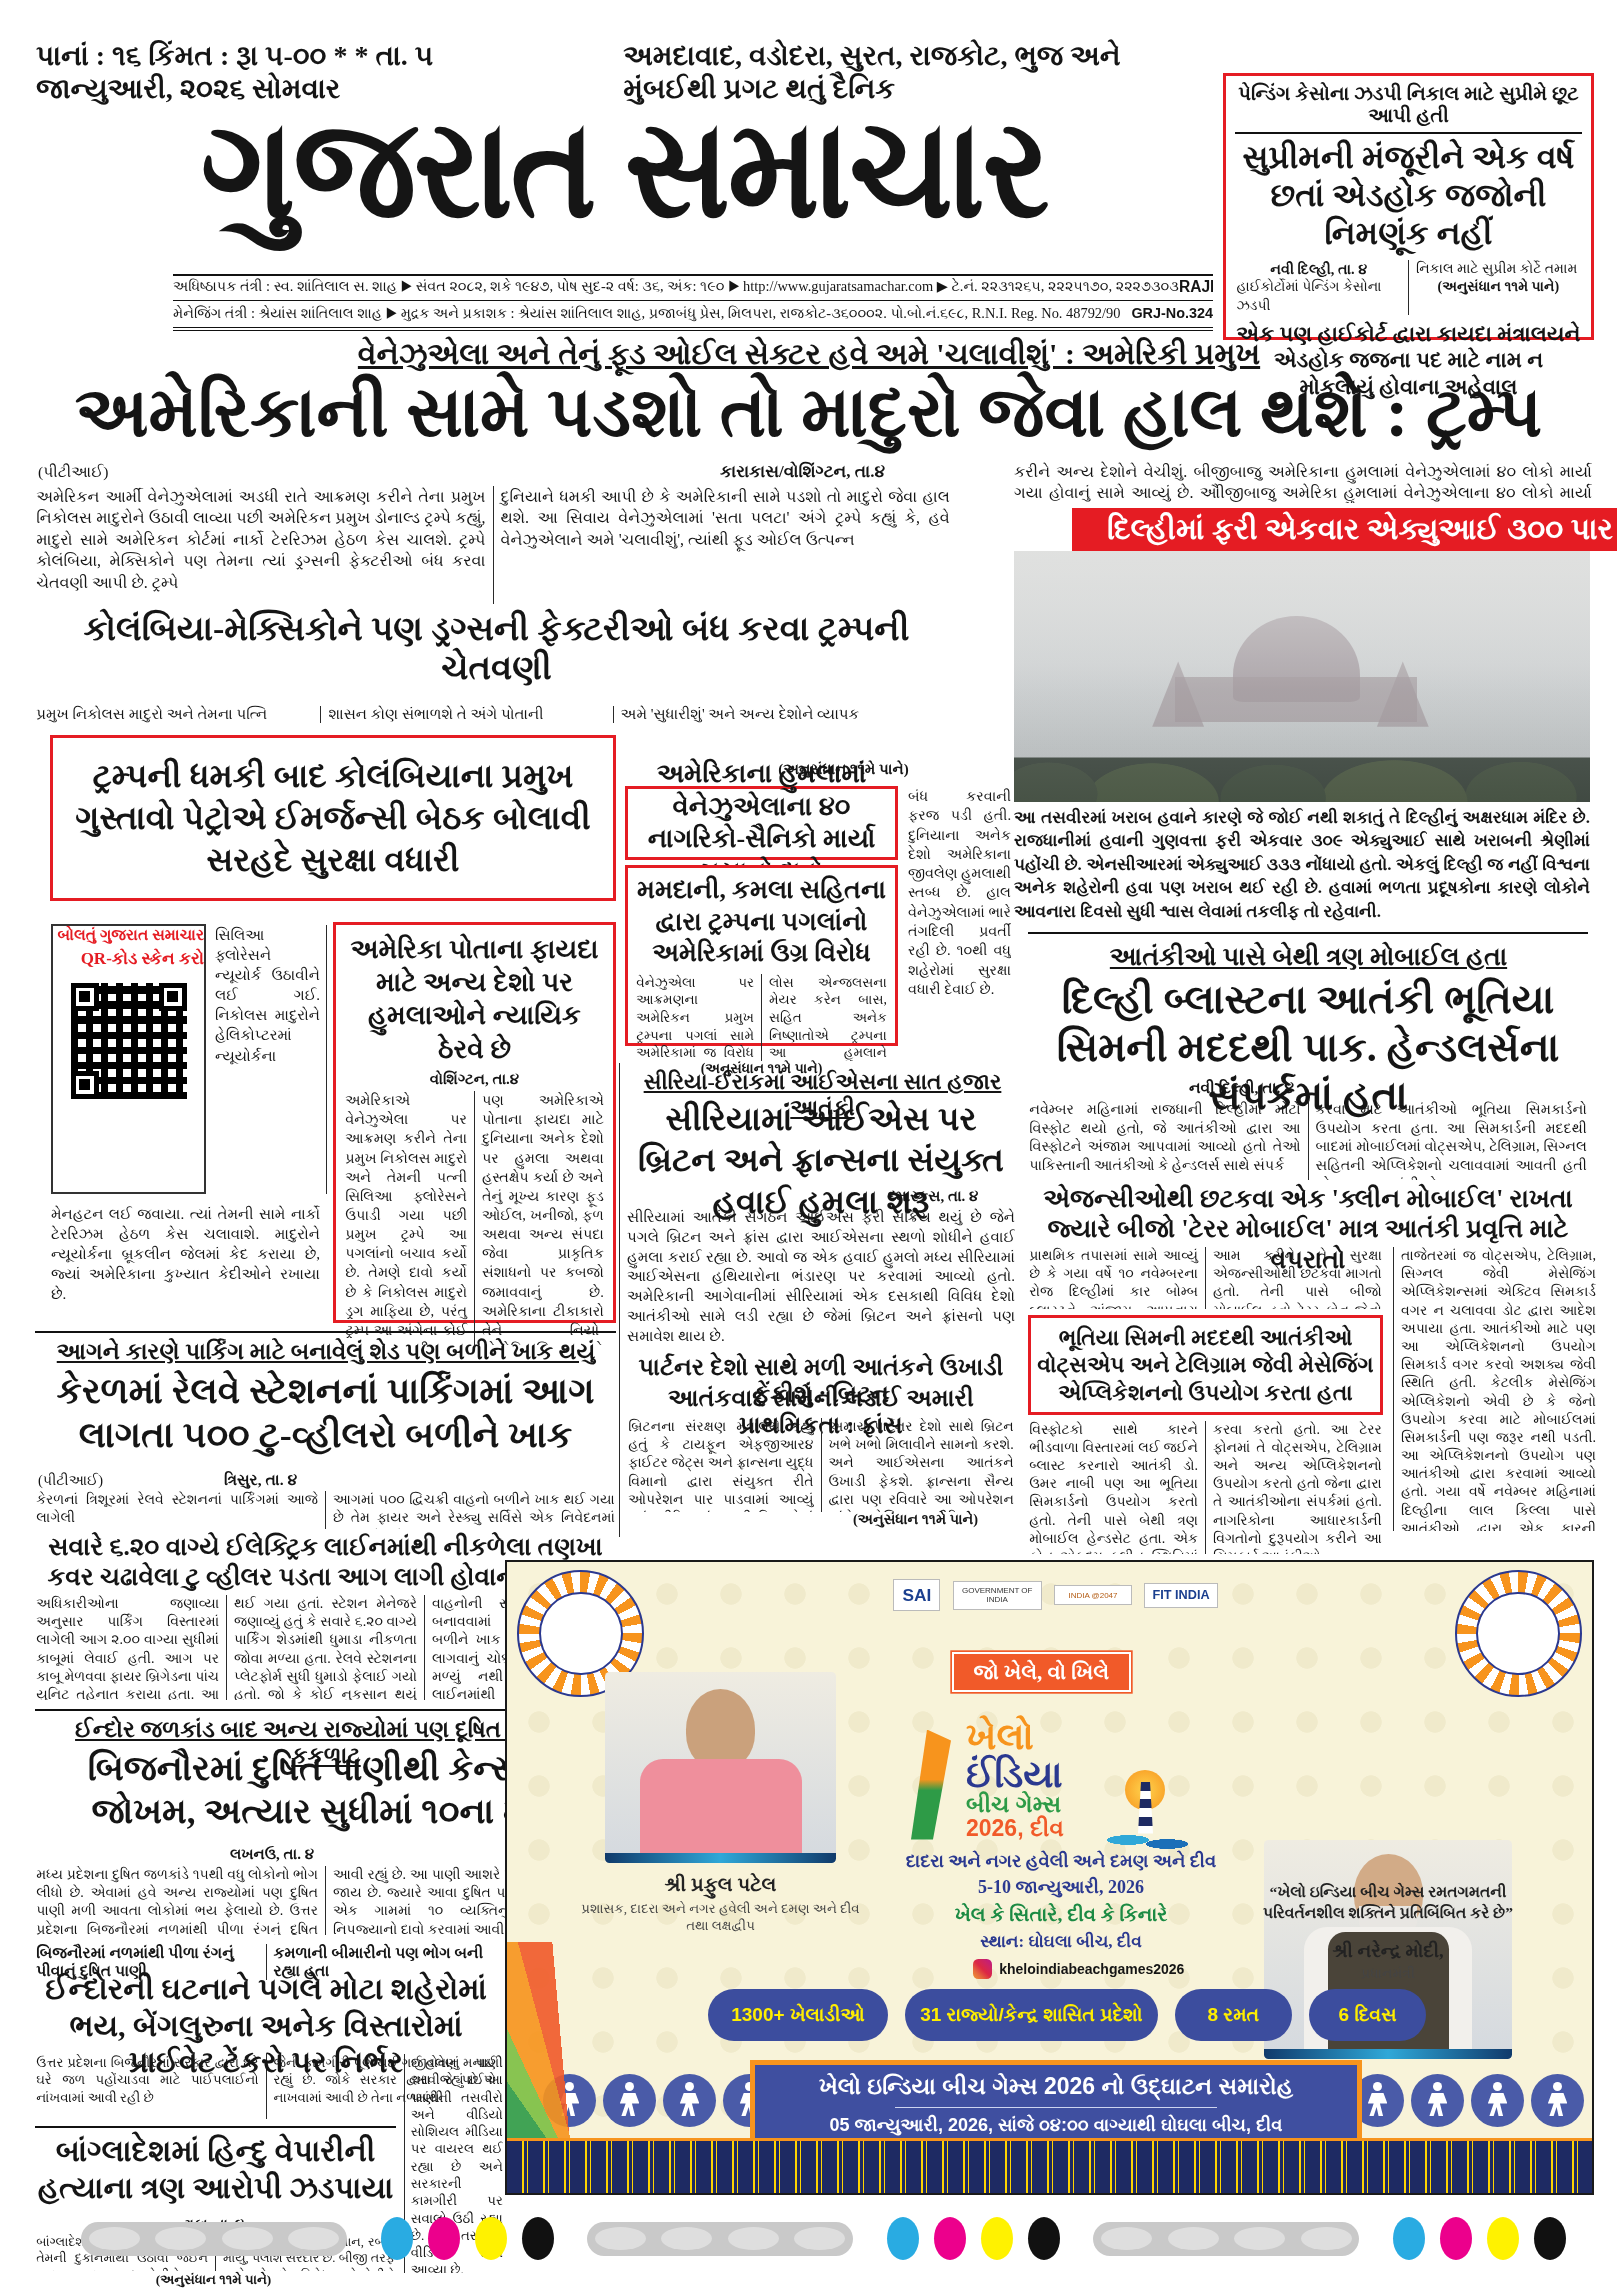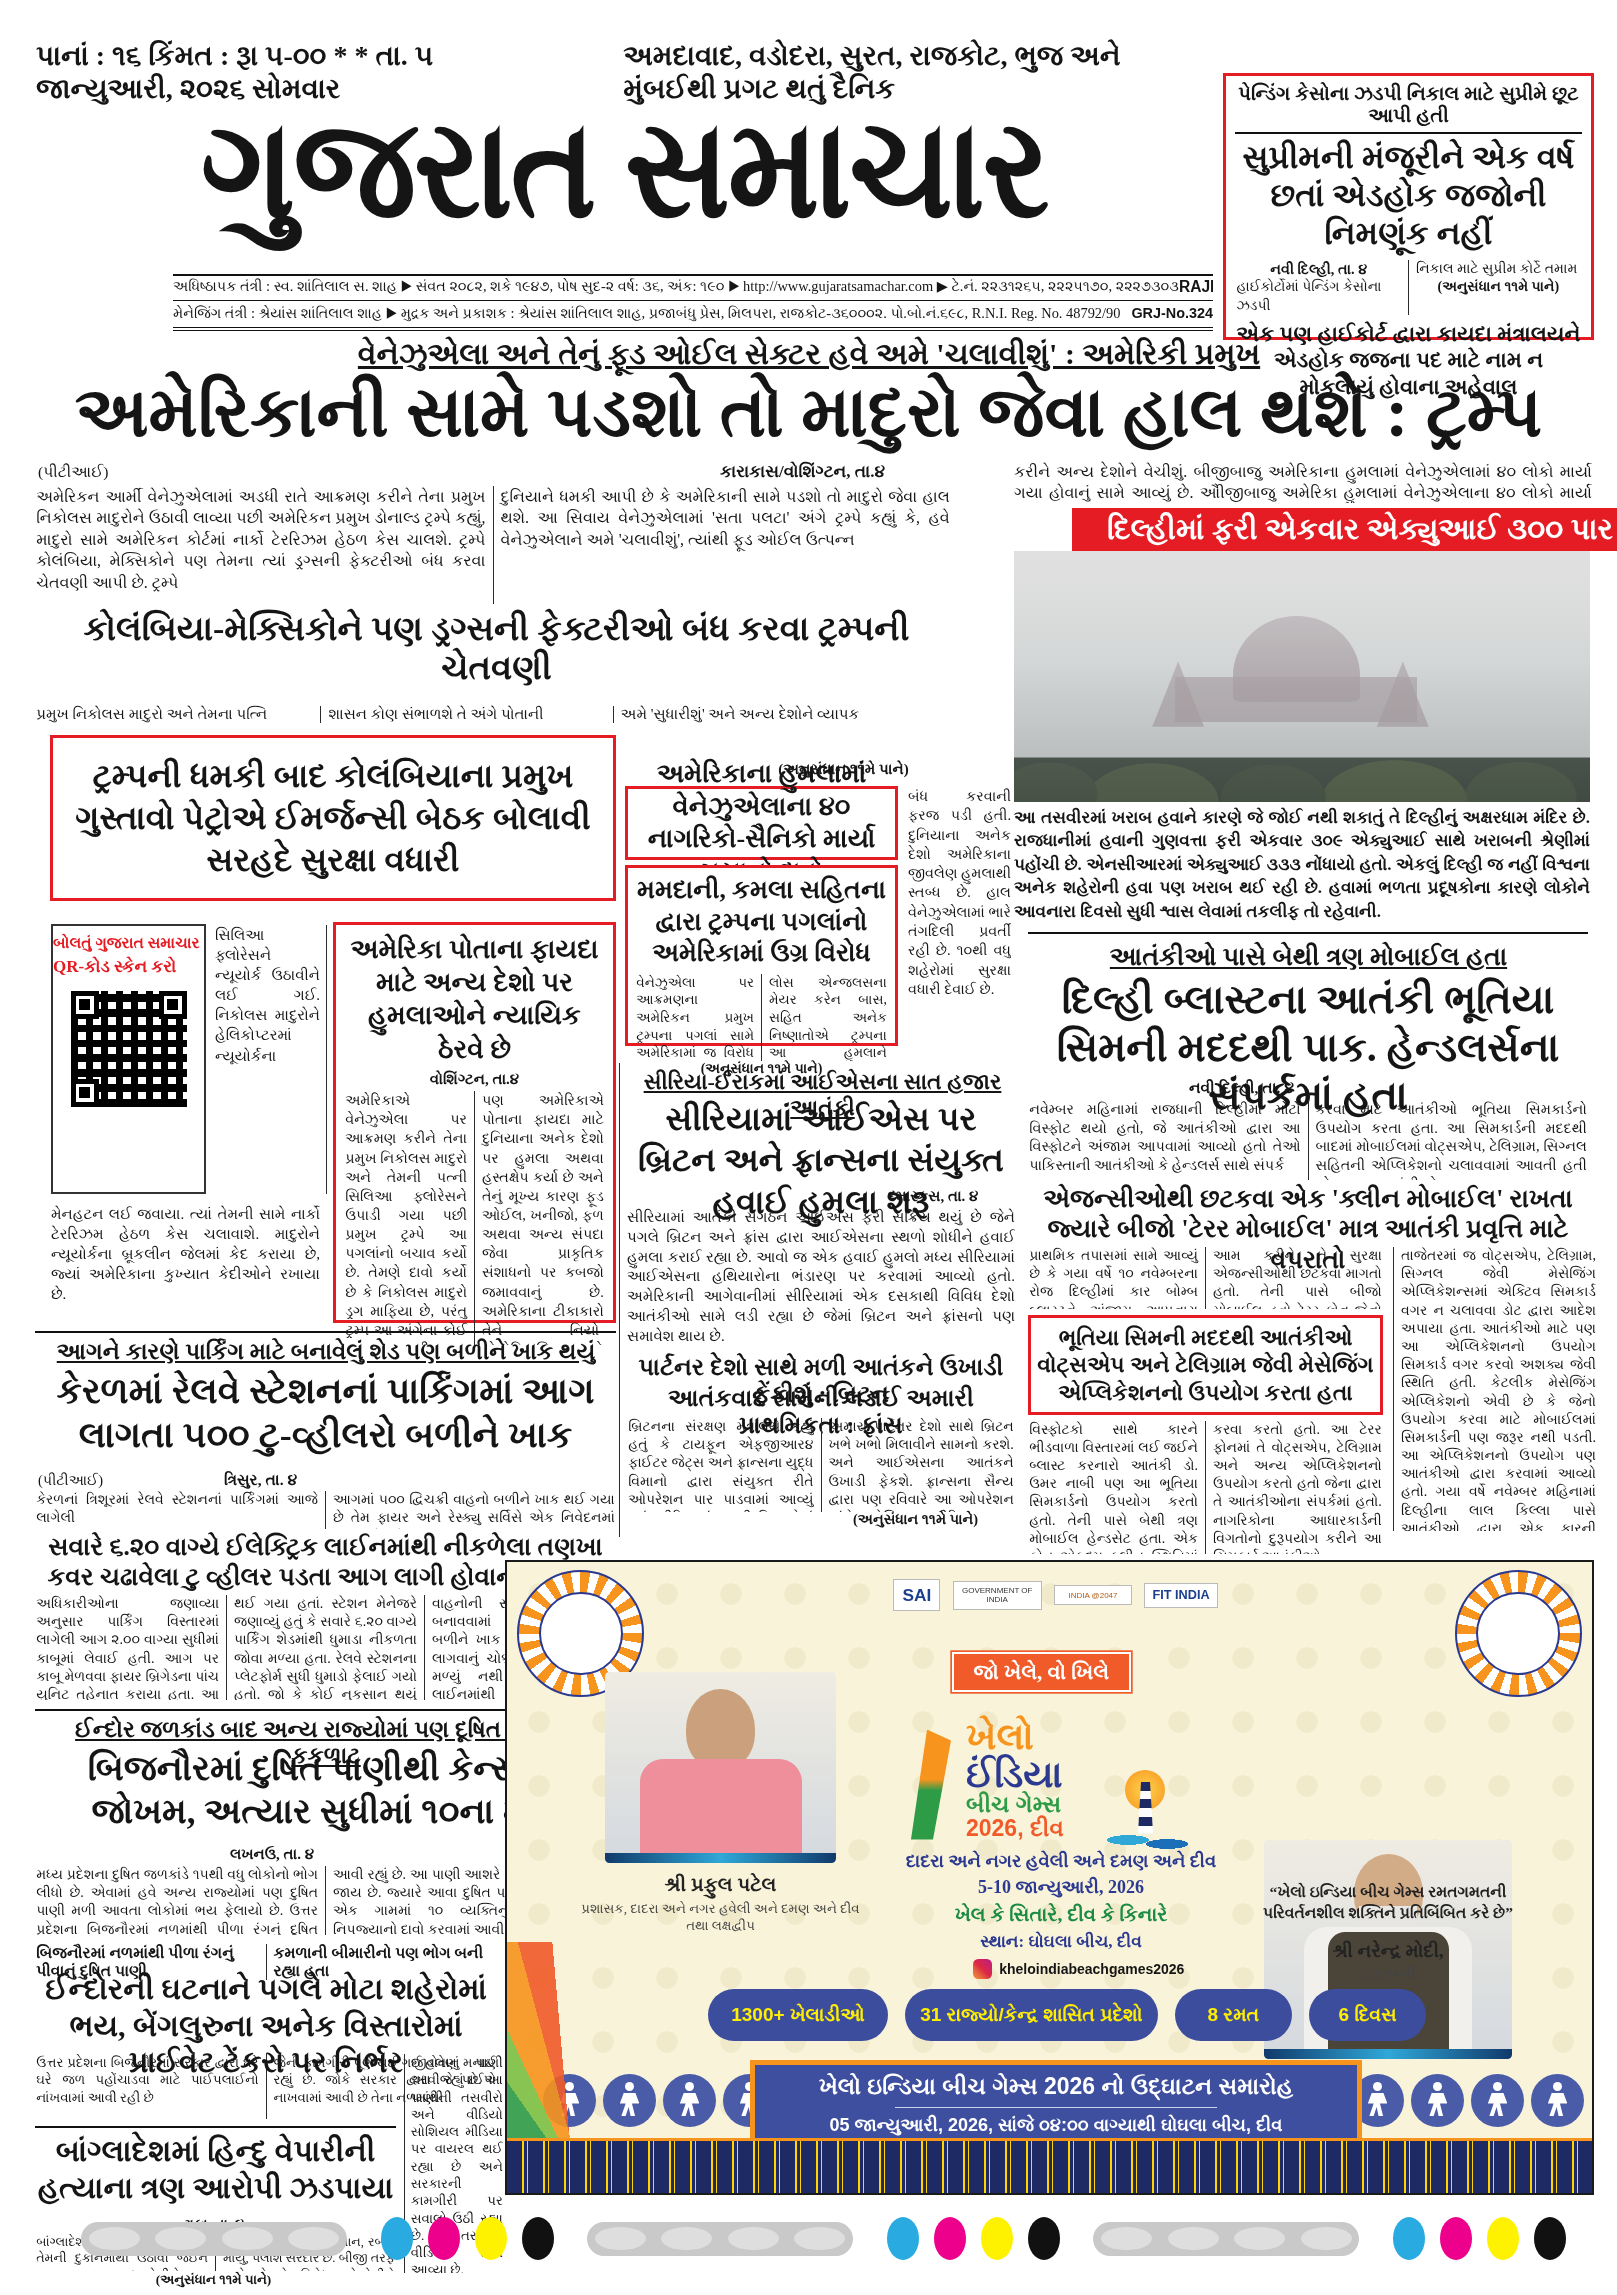--- a/index.html
+++ b/index.html
@@ -113,21 +113,21 @@
     <div>શાસન કોણ સંભાળશે તે અંગે પોતાની</div>
     <div>અમે 'સુધારીશું' અને અન્ય દેશોને વ્યાપક</div>
   </div>
   <div class="ab b ctr" style="left:722px;top:761px;width:243px;font-size:15px">(અનુસંધાન ૧૧મે પાને)</div>
   <div class="ab body-txt jt" style="left:908px;top:787px;width:103px;height:260px;overflow:hidden;font-size:14.4px">બંધ કરવાની ફરજ પડી હતી. દુનિયાના અનેક દેશો અમેરિકાના જીવલેણ હુમલાથી સ્તબ્ધ છે. હાલ વેનેઝુએલામાં ભારે તંગદિલી પ્રવર્તી રહી છે. ૧૦થી વધુ શહેરોમાં સુરક્ષા વધારી દેવાઈ છે.</div>
 
   <div class="ab redbox" style="left:50px;top:735px;width:566px;height:166px;display:flex;align-items:center">
     <div class="b ctr" style="font-size:33px;line-height:1.28;width:100%;padding:0 8px">ટ્રમ્પની ધમકી બાદ કોલંબિયાના પ્રમુખ ગુસ્તાવો પેટ્રોએ ઈમર્જન્સી બેઠક બોલાવી સરહદે સુરક્ષા વધારી</div>
   </div>
 
-  <div class="ab" style="left:51px;top:924px;width:155px;height:270px;border:2.3px solid #333;box-sizing:border-box;text-align:left;padding-top:8px">
+  <div class="ab" style="left:51px;top:924px;width:155px;height:270px;border:2.3px solid #333;box-sizing:border-box;text-align:right;">
     <div class="b" style="color:#e51c23;font-size:15.6px">બોલતું ગુજરાત સમાચાર</div>
     <div class="b" style="color:#e51c23;font-size:17px;margin-top:4.6px">QR-કોડ સ્કેન કરો</div>
     <div class="qr" style="position:relative;width:116px;height:116px;margin:14px auto 0">
       <div class="fp" style="left:0;top:0"></div>
       <div class="fp" style="right:0;top:0"></div>
       <div class="fp" style="left:0;bottom:0"></div>
     </div>
   </div>
   <div class="ab body-txt jt" style="left:215px;top:925px;width:105px;height:269px;overflow:hidden;border-right:1.2px solid #2a2a2a;padding-right:5.8px">સિલિઆ ફ્લોરેસને ન્યૂયોર્ક ઉઠાવીને લઈ ગઈ. નિકોલસ માદુરોને હેલિકોપ્ટરમાં ન્યૂયોર્કના</div>
   <div class="ab body-txt jt" style="left:51px;top:1204px;width:269px;height:119px;overflow:hidden">મેનહટન લઈ જવાયા. ત્યાં તેમની સામે નાર્કો ટેરરિઝમ હેઠળ કેસ ચલાવાશે. માદુરોને ન્યૂયોર્કના બ્રૂકલીન જેલમાં કેદ કરાયા છે, જ્યાં અમેરિકાના કુખ્યાત કેદીઓને રખાયા છે.</div>

